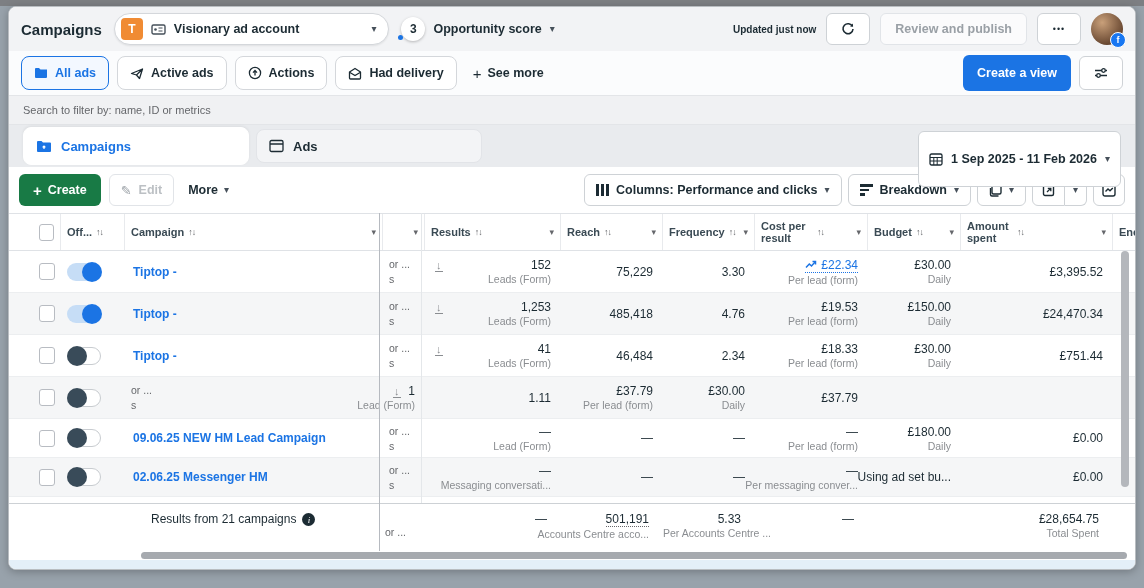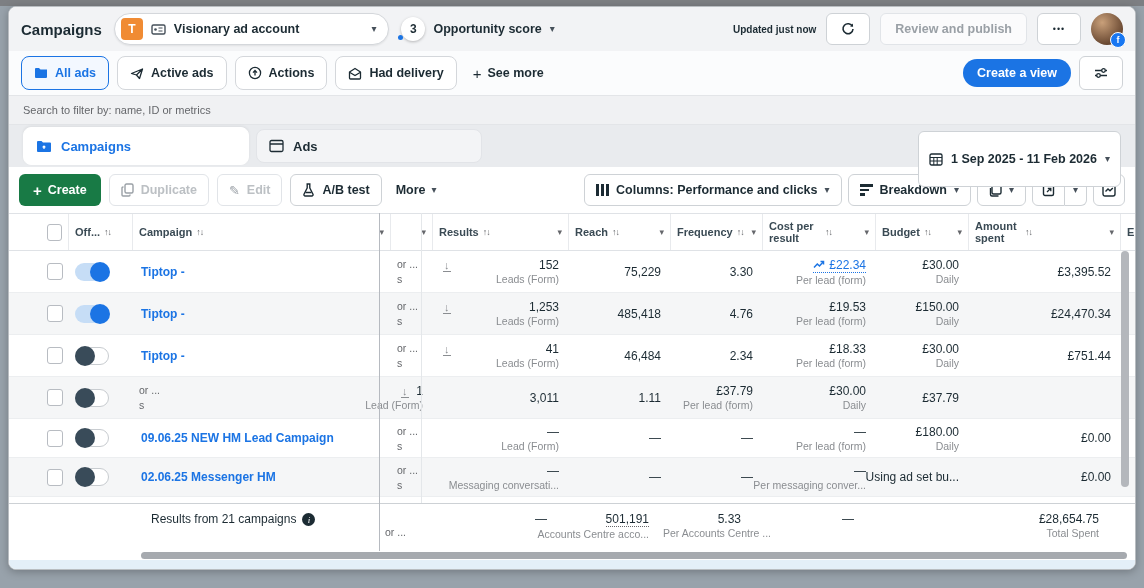--- a/index.html
+++ b/index.html
@@ -41,21 +41,21 @@
   .avatar{width:32px;height:32px;border-radius:50%;background:radial-gradient(circle at 35% 30%,#c9a07a,#6b4a33 70%,#3c2a1d);position:relative;}
   .avatar .fb{position:absolute;right:-3px;bottom:-3px;width:14px;height:14px;border-radius:50%;background:#1877f2;
     color:#fff;font-size:9px;font-weight:bold;display:flex;align-items:center;justify-content:center;border:1.5px solid #fff;}
   
   .chipsrow{height:44px;background:#fbfcfd;display:flex;align-items:center;padding:0 12px;gap:8px;}
   .chip{height:32px;border:1px solid #d4d7db;border-radius:8px;background:#fff;display:flex;align-items:center;
     gap:7px;padding:0 12px;font-size:12.5px;font-weight:bold;color:#1c2b33;}
   .chip.sel{border-color:#1b74e4;color:#1b74e4;background:#f3f8ff;}
   .seemore{display:flex;align-items:center;gap:6px;font-size:12.5px;font-weight:bold;color:#1c2b33;padding:0 8px;}
   .chips-right{margin-left:auto;display:flex;align-items:center;gap:8px;}
-  .btn-primary{height:28px;background:#1b74e4;color:#fff;border-radius:15px;display:flex;align-items:center;
+  .btn-primary{height:36px;background:#1b74e4;color:#fff;border-radius:6px;display:flex;align-items:center;
     justify-content:center;padding:0 14px;font-size:12.5px;font-weight:bold;}
   
   .searchrow{height:28px;background:#f0f1f3;border-top:1px solid #e3e5e8;border-bottom:1px solid #e3e5e8;
     display:flex;align-items:center;padding:0 14px;font-size:11px;color:#65676b;}
   
   .tabsrow{height:42px;background:#e9ebee;display:flex;align-items:center;padding:0 0 0 14px;gap:7px;position:relative;}
   .tab{width:226px;height:34px;border-radius:8px;background:#f3f4f6;border:1px solid #e2e4e8;display:flex;
     align-items:center;gap:9px;padding:0 12px;font-size:13px;font-weight:bold;color:#1c2b33;box-sizing:border-box;}
   .tab.active{background:#fff;color:#1b74e4;border-color:#fff;height:38px;box-shadow:0 -1px 3px rgba(0,0,0,.06);}
   .date-chip{position:absolute;right:14px;top:6px;height:30px;background:#fff;border:1px solid #ced2d6;border-radius:6px;
@@ -67,21 +67,21 @@
   .btn.dis{color:#bcc0c4;border-color:#e1e4e8;}
   .btn-green{height:32px;background:#187a45;color:#fff;border-radius:6px;display:flex;align-items:center;gap:6px;
     padding:0 14px;font-size:12.5px;font-weight:bold;}
   .btn-plain{display:flex;align-items:center;gap:6px;font-size:12.5px;font-weight:bold;color:#1c2b33;padding:0 6px;}
   .tb-right{margin-left:auto;display:flex;align-items:center;gap:6px;}
   .btn-group{display:flex;}
   .btn-group .btn{border-radius:0;}
   .btn-group .btn:first-child{border-radius:6px 0 0 6px;}
   .btn-group .btn:last-child{border-radius:0 6px 6px 0;border-left:none;}
   
-  .grid{display:grid;grid-template-columns:28px 64px 258px 42px 136px 102px 92px 113px 93px 152px 28px;padding-left:32px;}
+  .grid{display:grid;grid-template-columns:28px 64px 258px 42px 136px 102px 92px 113px 93px 152px 28px;padding-left:24px;}
   .thead{height:36px;border-top:1px solid #dfe2e6;border-bottom:1px solid #dfe2e6;background:#fff;
     font-size:11px;font-weight:bold;color:#3a4a54;}
   .th{display:flex;align-items:center;gap:4px;padding:0 6px;border-right:1px solid #e8eaed;box-sizing:border-box;line-height:12px;}
   .th:last-child{border-right:none;}
   .sort{font-size:9px;color:#65676b;letter-spacing:-1px;white-space:nowrap;}
   .th .caret{margin-left:auto;font-size:9px;color:#65676b;}
   .checkbox{width:15px;height:15px;border:1px solid #b8bcc2;border-radius:3px;background:#fff;display:inline-block;}
   .tbody{position:relative;height:298px;overflow:hidden;background:#fff;}
   .trow{height:41px;border-bottom:1px solid #eceef0;background:#fff;}
   .trow.alt{background:#f5f6f7;}
@@ -256,40 +256,22 @@
       <span class="caret">▾</span>
     </div>
   </div>
 
   <div class="toolbar">
     <span class="btn-green">
       <span style="font-size:15px;">+</span>
       <span>Create</span>
     </span>
     <span class="btn dis">
-      <span class="ic">
-          <svg width="13" height="14" viewBox="0 0 13 14">
-            <rect x="4" y="1" width="8" height="9" rx="1.5" fill="none" stroke="#9aa0a6" stroke-width="1.4"></rect>
-            <path d="M2.5 4H2a1 1 0 0 0-1 1v7a1 1 0 0 0 1 1h6a1 1 0 0 0 1-1v-.5" fill="none" stroke="#9aa0a6" stroke-width="1.4"></path>
-          </svg>
-        </span>
-      <span>Duplicate</span>
-    </span>
-    <span class="btn dis">
       <span class="ic" style="color:#9aa0a6;font-size:13px;">✎</span>
       <span>Edit</span>
-    </span>
-    <span class="btn">
-      <span class="ic">
-          <svg width="13" height="14" viewBox="0 0 13 14">
-            <path d="M4.5 1h4M5.2 1v4L2 11.2A1.3 1.3 0 0 0 3.2 13h6.6a1.3 1.3 0 0 0 1.2-1.8L7.8 5V1" fill="none" stroke="#1c2b33" stroke-width="1.4" stroke-linejoin="round"></path>
-            <path d="M3.5 9.5h6" stroke="#1c2b33" stroke-width="1.4"></path>
-          </svg>
-        </span>
-      <span>A/B test</span>
     </span>
     <span class="btn-plain">
       <span>More</span>
       <span class="caret">▾</span>
     </span>
     <div class="tb-right">
       <span class="btn">
         <span class="colbars">
             <i></i>
             <i></i>
@@ -534,23 +516,20 @@
       <div class="cell c-trunc">
           <span class="sub">or ...</span>
           <span class="sub">s</span>
         </div>
       <div class="cell c-num c-results">
           <span class="dl-icon">↓</span>
           <span class="val">1</span>
           <span class="sub">Lead (Form)</span>
         </div>
       <div class="cell c-num">
-          <span class="val">3,011</span>
-        </div>
-      <div class="cell c-num">
           <span class="val">1.11</span>
         </div>
       <div class="cell c-num">
           <span class="val">£37.79</span>
           <span class="sub">Per lead (form)</span>
         </div>
       <div class="cell c-num">
           <span class="val">£30.00</span>
           <span class="sub">Daily</span>
         </div>

